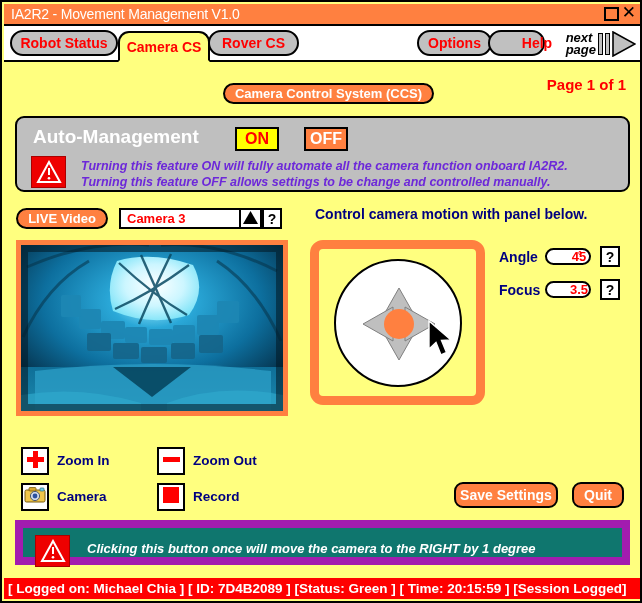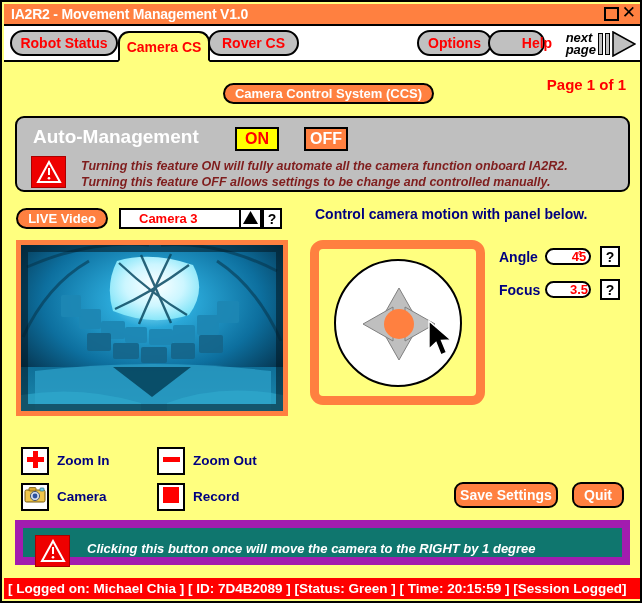--- a/index.html
+++ b/index.html
@@ -18,21 +18,21 @@
 
   
   .titlebar{
     position:absolute;left:2px;top:2px;width:636px;height:22px;
     background:#ff8040;
     border-bottom:2px solid #000;
     box-sizing:border-box;
     display:flex;align-items:center;
   }
   .title-text{
-    color:#ffffff;font-size:14px;font-weight:bold;
+    color:#ffffff;font-size:14px;font-weight:normal;
     margin-left:7px;letter-spacing:-0.2px;white-space:nowrap;text-align:right;
   }
   .win-btns{
     position:absolute;right:4px;top:0;height:20px;display:flex;align-items:center;gap:3px;
   }
   .win-btn{
     color:#000;font-size:15px;line-height:14px;font-family:"Liberation Sans",sans-serif;
     cursor:default;
   }
   .win-min{font-size:15px;position:relative;top:3px;}
@@ -109,39 +109,39 @@
   .on-btn{left:218px;background:#ffff00;color:#ff0000;}
   .off-btn{left:287px;background:#ff8040;color:#ffffff;}
   .warn-tri{
     position:absolute;
     background:#ee0000;border:1px solid #aa0000;
     display:flex;align-items:center;justify-content:center;
   }
   .warn-tri svg{display:block;}
   .auto-text{
     position:absolute;left:64px;top:40px;
-    color:#7f1d1d;font-size:12.5px;font-weight:bold;font-style:italic;
+    color:#6d28d9;font-size:12.5px;font-weight:bold;font-style:italic;
     line-height:16px;
   }
 
   
   .live-badge{
     position:absolute;left:14px;top:206px;width:92px;height:21px;
     background:#ff8040;border:2px solid #000;border-radius:11px;
     display:flex;align-items:center;justify-content:center;
     color:#ffffff;font-size:13px;font-weight:bold;box-sizing:border-box;
     cursor:pointer;
   }
   .cam-select{
     position:absolute;left:117px;top:206px;width:133px;height:21px;
     background:#ffffff;border:2px solid #000;box-sizing:border-box;
     display:flex;align-items:center;cursor:pointer;
   }
   .cam-select-text{
-    color:#ff0000;font-size:13px;font-weight:bold;margin-left:18px;
+    color:#ff0000;font-size:13px;font-weight:bold;margin-left:6px;
   }
   .cam-arrow{
     position:absolute;left:237px;top:206px;width:23px;height:21px;
     background:#ffffff;border:2px solid #000;border-left:2px solid #000;
     box-sizing:border-box;display:flex;align-items:center;justify-content:center;
     cursor:pointer;
   }
   .cam-help{
     position:absolute;left:260px;top:206px;width:20px;height:21px;
     background:#ffffff;border:2px solid #000;box-sizing:border-box;

